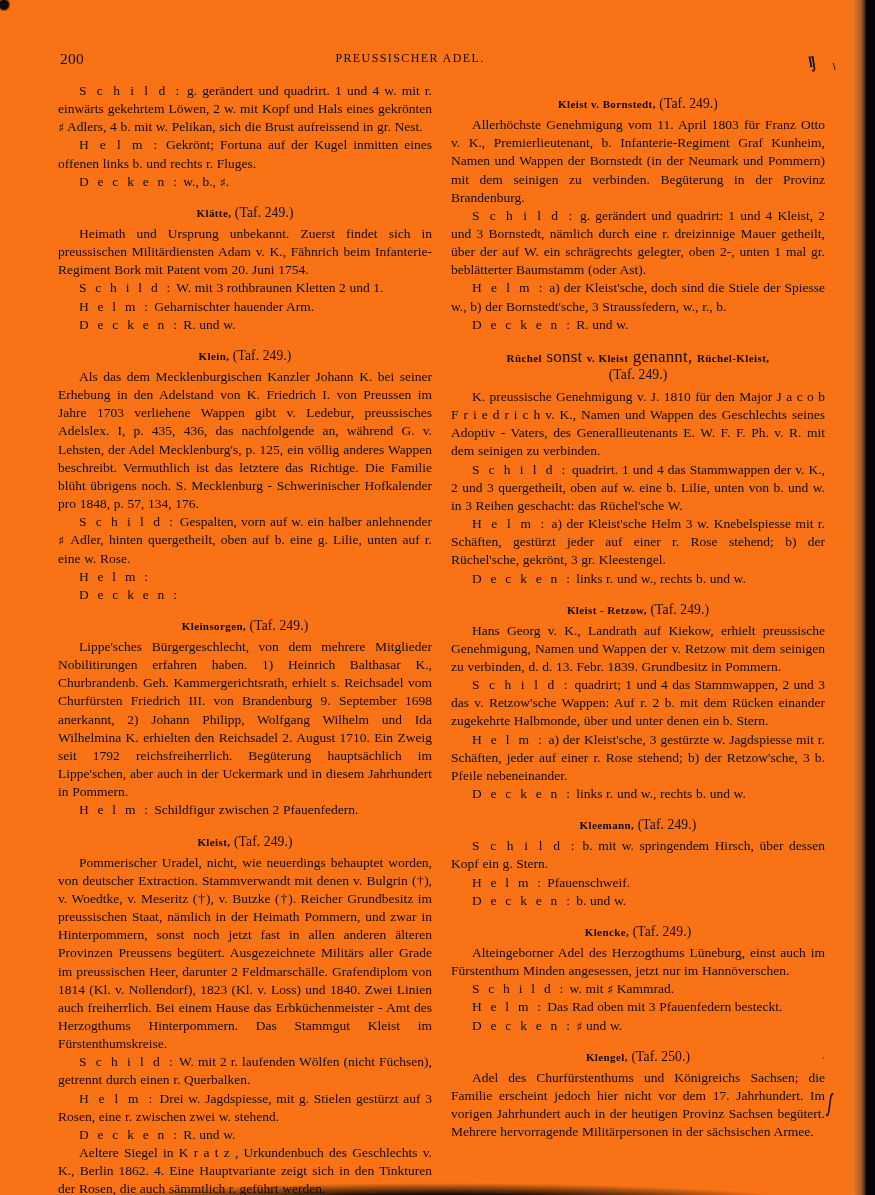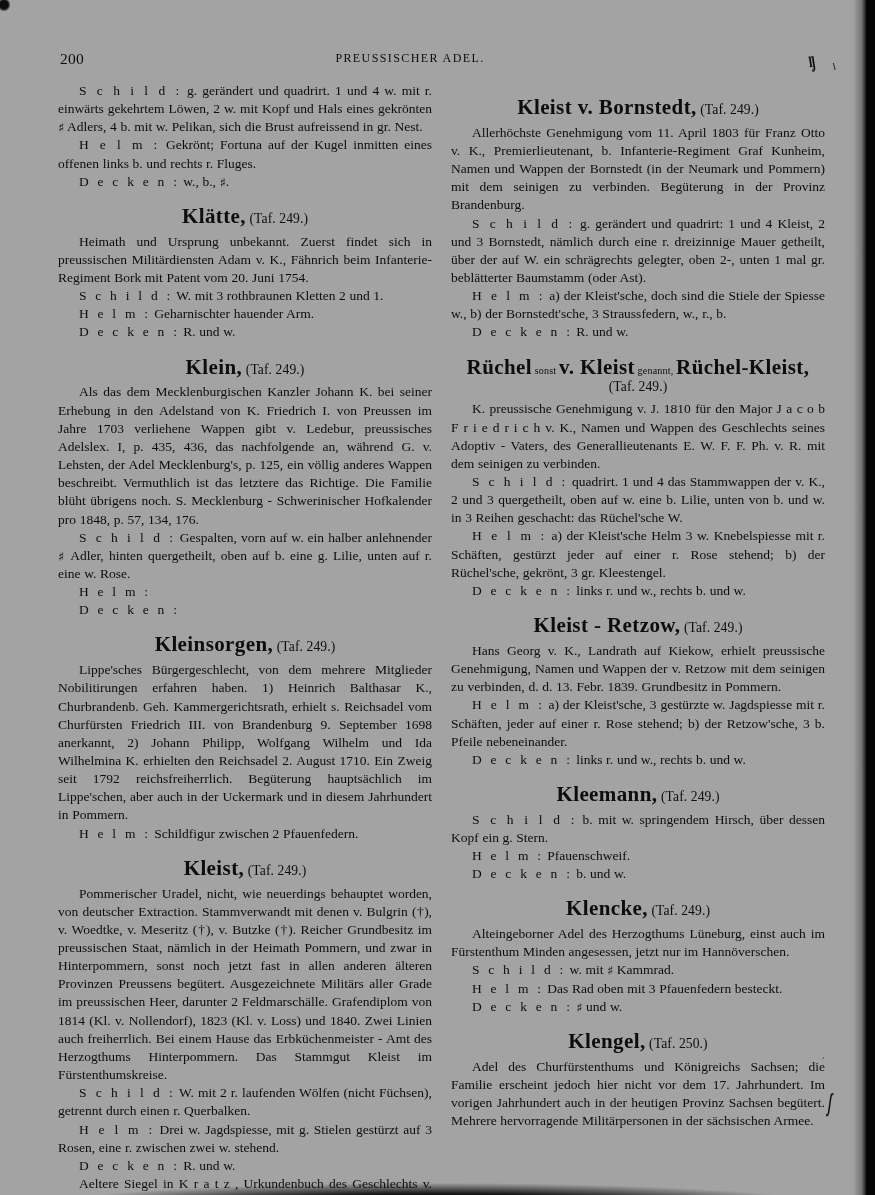--- a/index.html
+++ b/index.html
@@ -5,21 +5,21 @@
 <style>
   html, body {
     margin: 0;
     padding: 0;
     background: #ffffff;
   }
   #page {
     position: relative;
     width: 875px;
     height: 1195px;
-    background: #a3a3a3;
+    background: #f97316;
     overflow: hidden;
     font-family: "Liberation Serif", "DejaVu Serif", serif;
     color: #0d0d0d;
   }
 
   
   .scan-right-shadow {
     position: absolute;
     top: 0; right: 0;
     width: 30px; height: 1195px;
@@ -123,26 +123,26 @@
   h2.entry-head {
     margin: 0;
     padding: 13px 0 4px 0;
     text-align: center;
     font-weight: 400;
     font-size: 14.2px;
     line-height: 1.18;
   }
   h2.entry-head .fam {
     font-weight: 700;
-    font-size: 21px;
+    font-size: 11px;
     letter-spacing: 0.4px;
   }
   h2.entry-head .fam-sm {
     font-weight: 400;
-    font-size: 10px;
+    font-size: 17px;
     letter-spacing: 0.2px;
     text-align: right;
   }
   h2.entry-head .taf {
     font-weight: 400;
     font-size: 13.6px;
     letter-spacing: 0.1px;
   }
   h2.entry-head .taf-line {
     display: block;
@@ -217,20 +217,21 @@
         <p class="para"><span class="lbl">S c h i l d :</span><span> g. gerändert und quadrirt: 1 und 4 Kleist, 2 und 3 Bornstedt, nämlich durch eine r. dreizinnige Mauer getheilt, über der auf W. ein schrägrechts gelegter, oben 2-, unten 1 mal gr. beblätterter Baumstamm (oder Ast).</span></p>
         <p class="para"><span class="lbl">H e l m :</span><span> a) der Kleist'sche, doch sind die Stiele der Spiesse w., b) der Bornstedt'sche, 3 Straussfedern, w., r., b.</span></p>
         <p class="para"><span class="lbl">D e c k e n :</span><span> R. und w.</span></p>
         <h2 class="entry-head"><span class="fam">Rüchel</span><span class="fam-sm"> sonst </span><span class="fam">v. Kleist</span><span class="fam-sm"> genannt, </span><span class="fam">Rüchel-Kleist,</span><span class="taf taf-line">(Taf. 249.)</span></h2>
         <p class="para">K. preussische Genehmigung v. J. 1810 für den Major J a c o b  F r i e d r i c h  v. K., Namen und Wappen des Geschlechts seines Adoptiv - Vaters, des Generallieutenants E. W. F. F. Ph. v. R. mit dem seinigen zu verbinden.</p>
         <p class="para"><span class="lbl">S c h i l d :</span><span> quadrirt. 1 und 4 das Stammwappen der v. K., 2 und 3 quergetheilt, oben auf w. eine b. Lilie, unten von b. und w. in 3 Reihen geschacht: das Rüchel'sche W.</span></p>
         <p class="para"><span class="lbl">H e l m :</span><span> a) der Kleist'sche Helm 3 w. Knebelspiesse mit r. Schäften, gestürzt jeder auf einer r. Rose stehend; b) der Rüchel'sche, gekrönt, 3 gr. Kleestengel.</span></p>
         <p class="para"><span class="lbl">D e c k e n :</span><span> links r. und w., rechts b. und w.</span></p>
         <h2 class="entry-head"><span class="fam">Kleist - Retzow,</span><span class="taf"> (Taf. 249.)</span></h2>
         <p class="para">Hans Georg v. K., Landrath auf Kiekow, erhielt preussische Genehmigung, Namen und Wappen der v. Retzow mit dem seinigen zu verbinden, d. d. 13. Febr. 1839. Grundbesitz in Pommern.</p>
+        <p class="para"><span class="lbl">S c h i l d :</span><span> quadrirt; 1 und 4 das Stammwappen, 2 und 3 das v. Retzow'sche Wappen: Auf r. 2 b. mit dem Rücken einander zugekehrte Halbmonde, über und unter denen ein b. Stern.</span></p>
         <p class="para"><span class="lbl">H e l m :</span><span> a) der Kleist'sche, 3 gestürzte w. Jagdspiesse mit r. Schäften, jeder auf einer r. Rose stehend; b) der Retzow'sche, 3 b. Pfeile nebeneinander.</span></p>
         <p class="para"><span class="lbl">D e c k e n :</span><span> links r. und w., rechts b. und w.</span></p>
         <h2 class="entry-head"><span class="fam">Kleemann,</span><span class="taf"> (Taf. 249.)</span></h2>
         <p class="para"><span class="lbl">S c h i l d :</span><span> b. mit w. springendem Hirsch, über dessen Kopf ein g. Stern.</span></p>
         <p class="para"><span class="lbl">H e l m :</span><span> Pfauenschweif.</span></p>
         <p class="para"><span class="lbl">D e c k e n :</span><span> b. und w.</span></p>
         <h2 class="entry-head"><span class="fam">Klencke,</span><span class="taf"> (Taf. 249.)</span></h2>
         <p class="para">Alteingeborner Adel des Herzogthums Lüneburg, einst auch im Fürstenthum Minden angesessen, jetzt nur im Hannöverschen.</p>
         <p class="para"><span class="lbl">S c h i l d :</span><span> w. mit <span class="hash">♯</span> Kammrad.</span></p>
         <p class="para"><span class="lbl">H e l m :</span><span> Das Rad oben mit 3 Pfauenfedern besteckt.</span></p>

